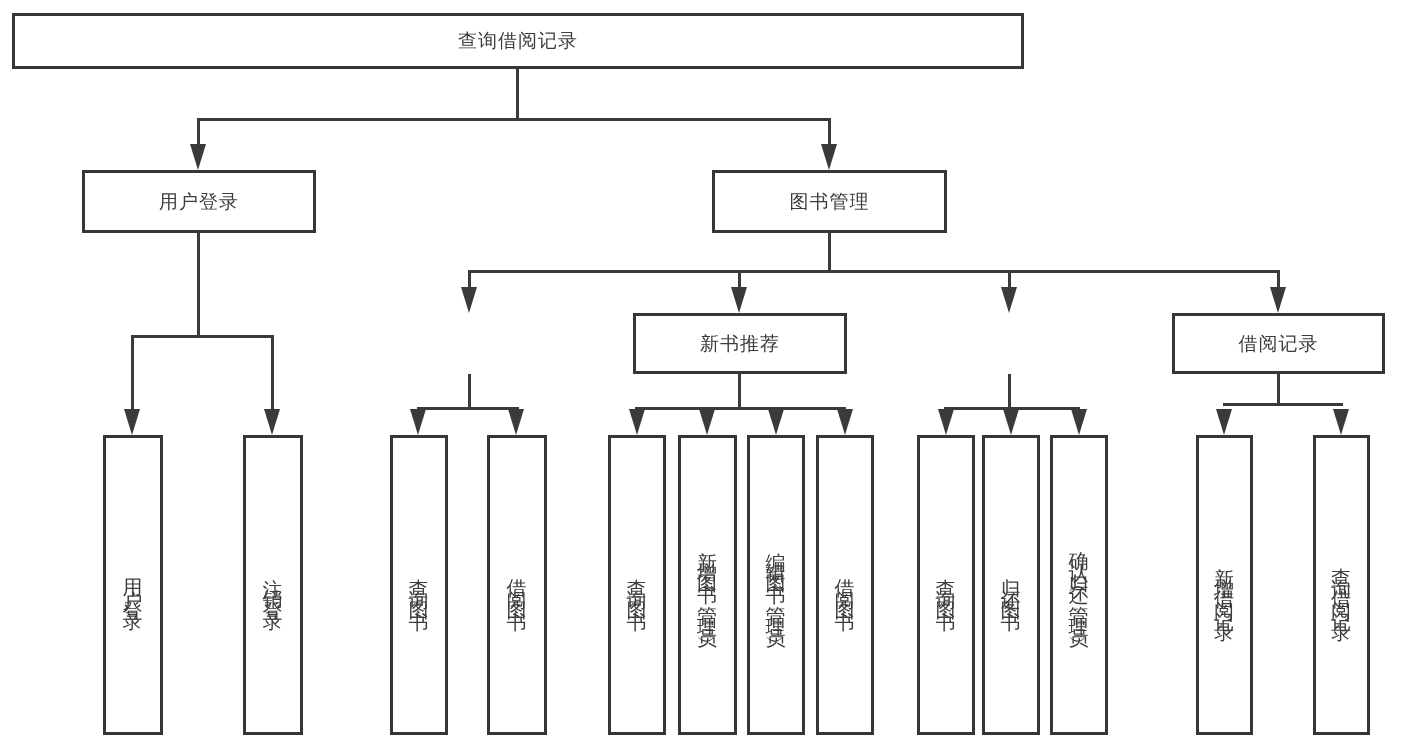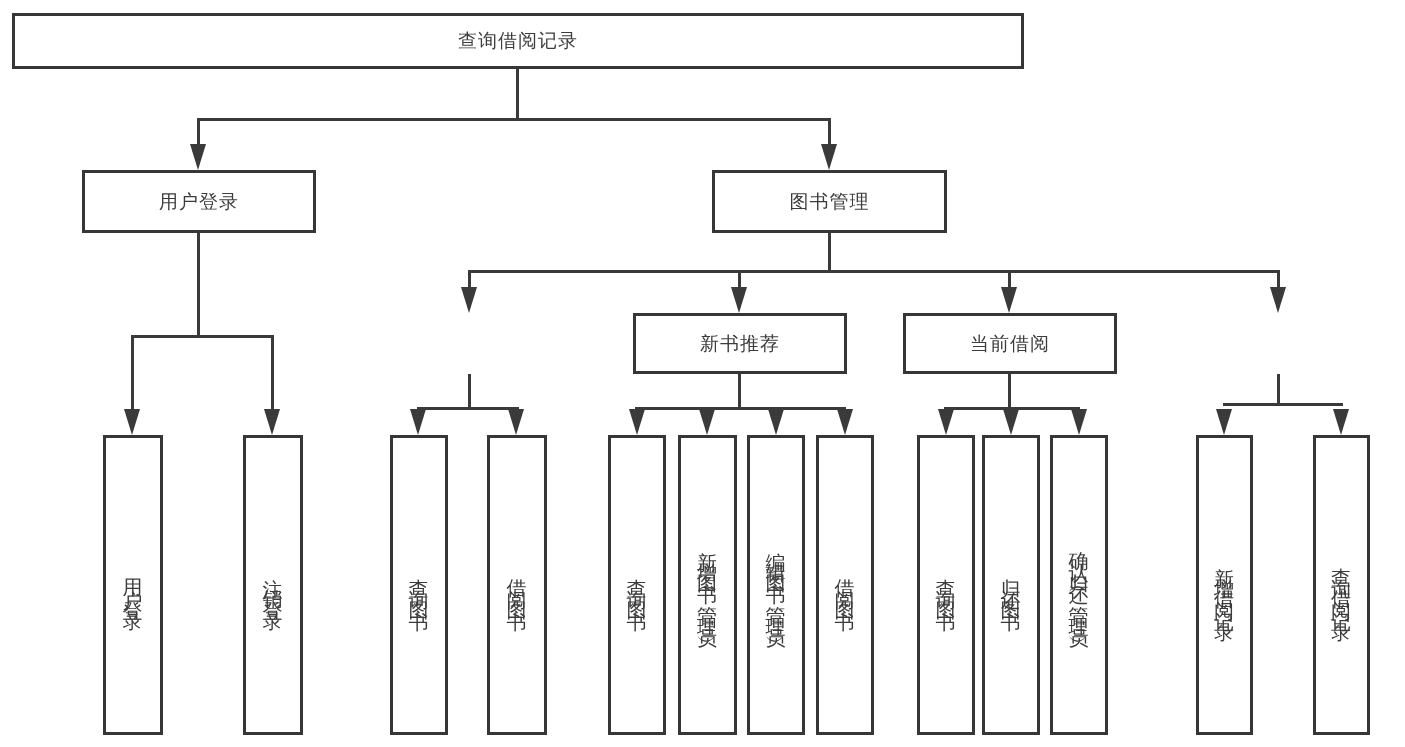--- a/index.html
+++ b/index.html
@@ -110,22 +110,22 @@
   <div class="vline" style="left:738px; top:270px; height:20px;"></div>
   <div class="arrow" style="left:731px; top:287px;"></div>
   <div class="vline" style="left:1008px; top:270px; height:20px;"></div>
   <div class="arrow" style="left:1001px; top:287px;"></div>
   <div class="vline" style="left:1277px; top:270px; height:20px;"></div>
   <div class="arrow" style="left:1270px; top:287px;"></div>
 
   <div class="box" style="left:633px; top:313px; width:214px; height:61px;">
     <span>新书推荐</span>
   </div>
-  <div class="box" style="left:903px; top:313px; width:214px; height:61px;">
-    <span>当前借阅</span>
+  <div class="box" style="left:1172px; top:313px; width:213px; height:61px;">
+    <span>借阅记录</span>
   </div>
 
   <div class="vline" style="left:468px; top:374px; height:35px;"></div>
   <div class="hline" style="left:417px; top:407px; width:102px;"></div>
   <div class="arrow" style="left:410px; top:409px;"></div>
   <div class="arrow" style="left:508px; top:409px;"></div>
 
   <div class="vline" style="left:738px; top:374px; height:35px;"></div>
   <div class="hline" style="left:635px; top:407px; width:211px;"></div>
   <div class="arrow" style="left:629px; top:409px;"></div>

